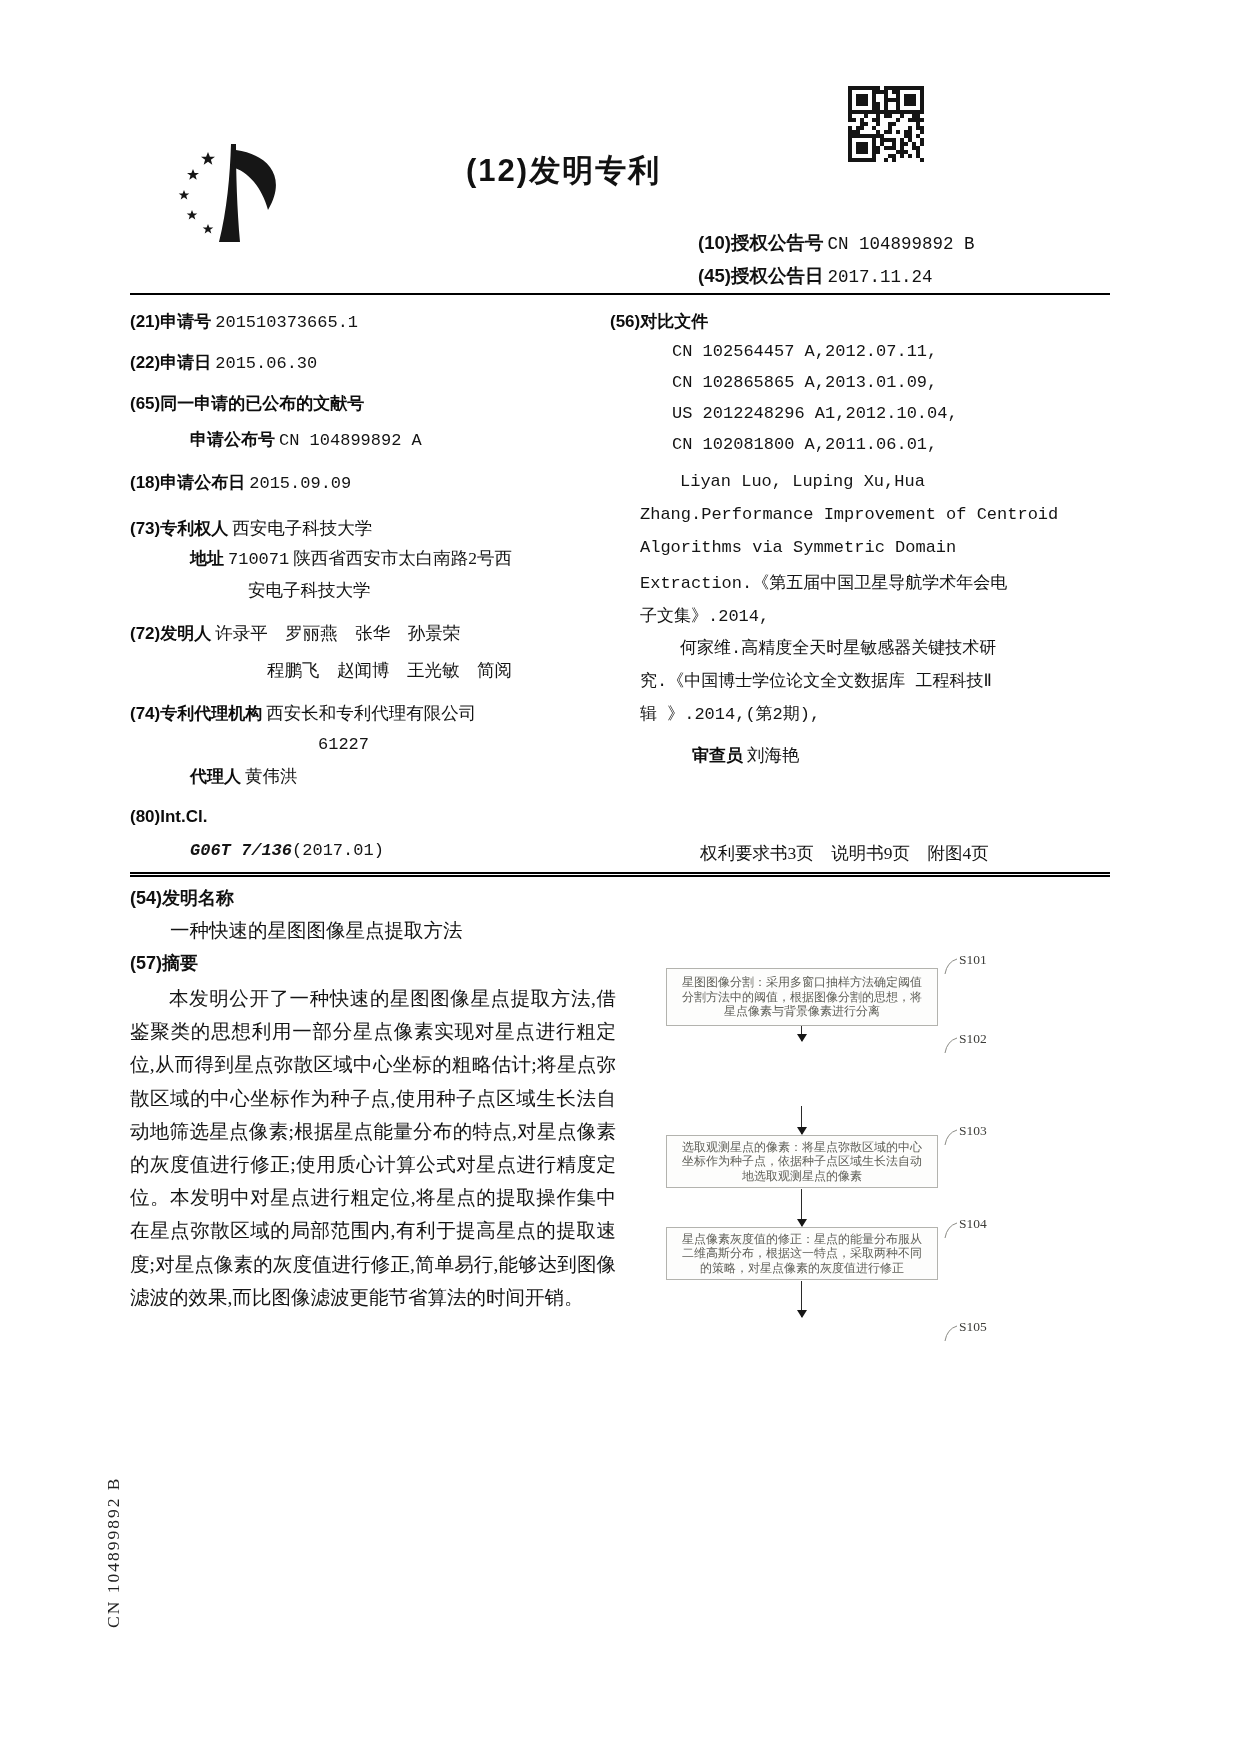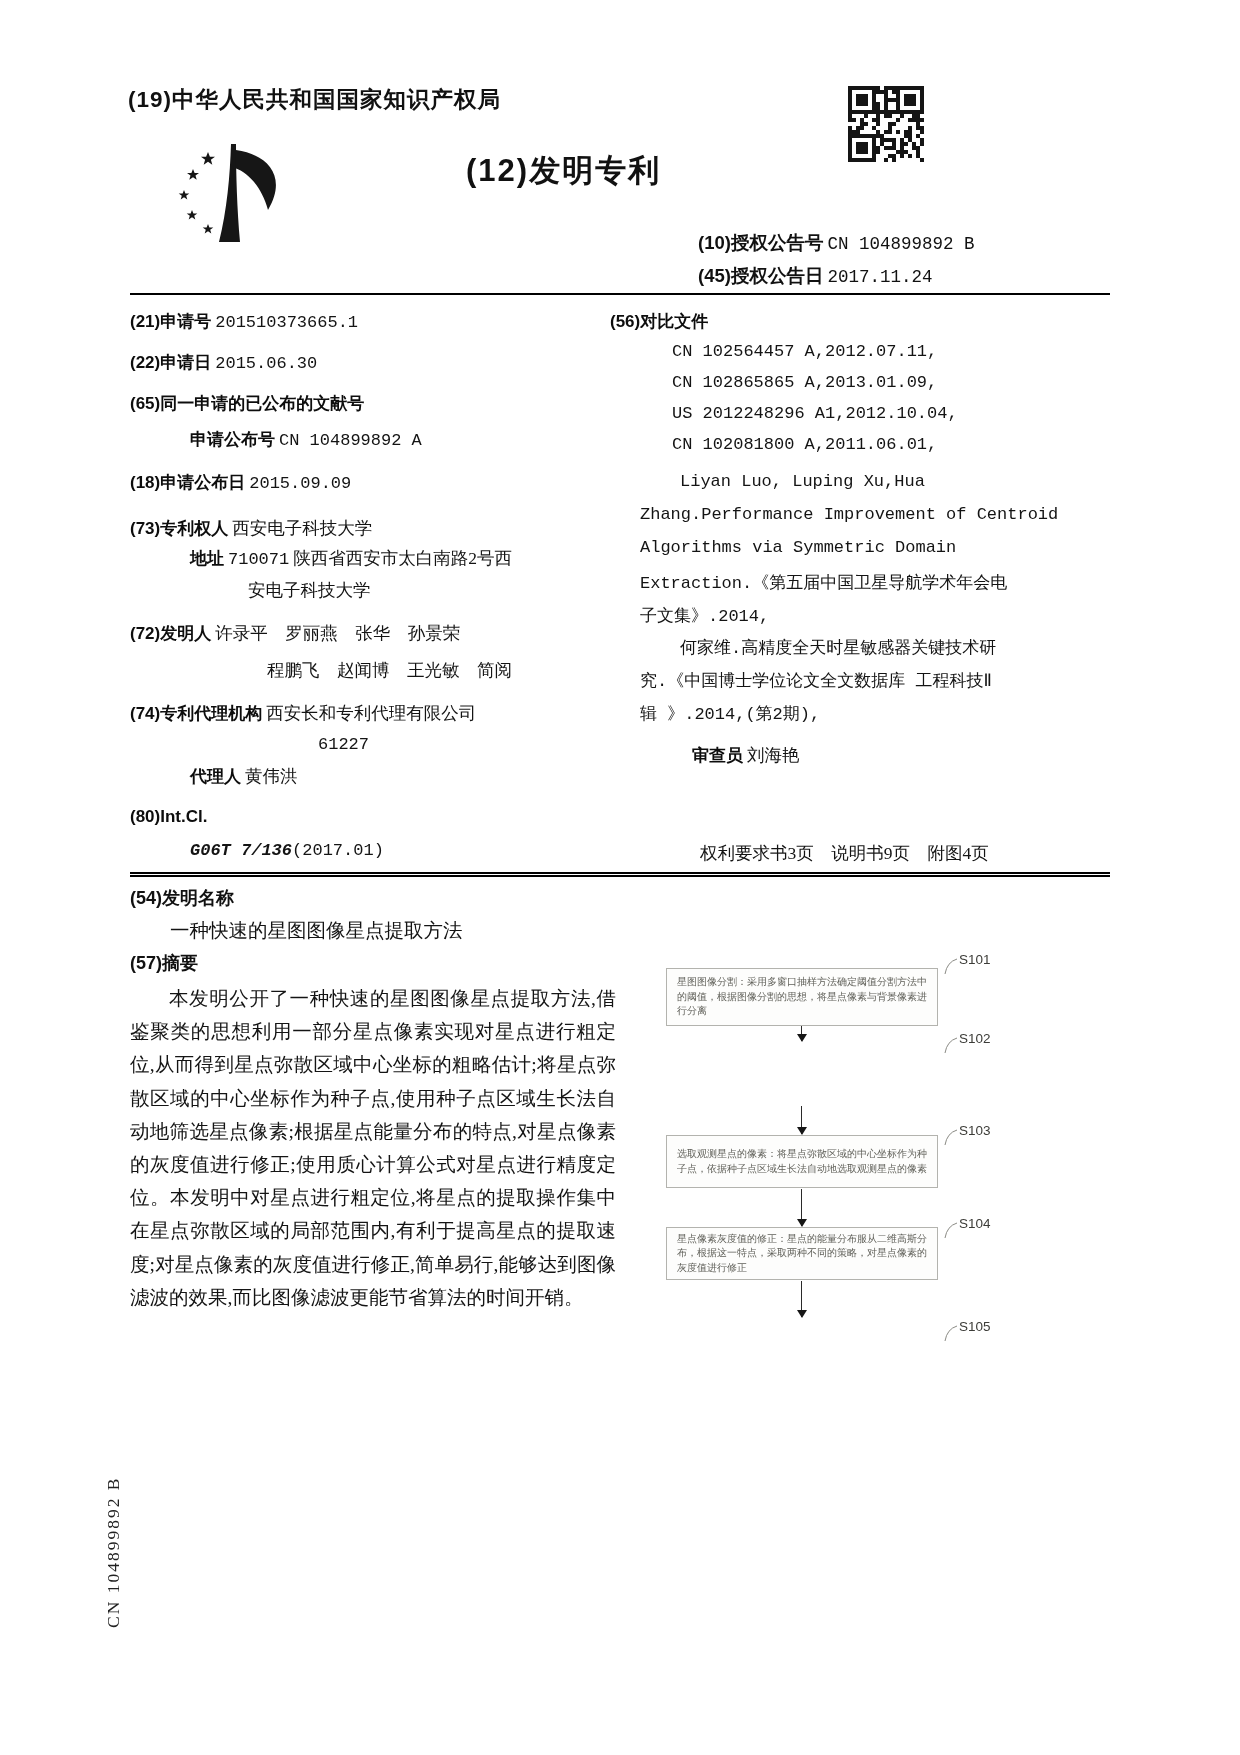--- a/index.html
+++ b/index.html
@@ -28,46 +28,45 @@
   
   .flow { position:absolute; left:598px; top:955px; width:560px; height:470px; }
   .fbox {
     position:absolute; left:68px; width:272px;
     border:1px solid #b3b3ae; background:#fdfdfc;
     display:flex; align-items:center; justify-content:center;
     padding:3px 10px;
   }
   .fbox span {
     font-family:"Liberation Sans","DejaVu Sans",sans-serif;
-    font-size:10px; line-height:14.5px; color:#5f5f58;
-    text-align:left; white-space:normal; display:block; width:100%;
+    font-size:12px; line-height:14.5px; color:#5f5f58;
+    text-align:center; white-space:normal; display:block; width:100%;
   }
   .farrow { position:absolute; left:203px; width:0; border-left:1.5px solid #2a2a2a; }
   .farrow i {
     position:absolute; bottom:-1px; left:-5.5px; width:0; height:0;
     border:5px solid transparent; border-top:8px solid #161616; border-bottom:none;
   }
   .s-label { position:absolute; left:346px; display:flex; align-items:flex-start; }
   .s-label svg { margin-top:6px; }
-  .s-label span { font-family:Liberation Sans, sans-serif; font-size:13.5px; color:#3c3c38; margin-left:2px; }
+  .s-label span { font-family:Liberation Serif, serif; font-size:13.5px; color:#3c3c38; margin-left:2px; }
   .vertical-id {
     position:absolute; left:103px; top:1628px;
     transform:rotate(-90deg); transform-origin:top left;
     font-family:"Liberation Serif","DejaVu Serif",serif; font-size:17.5px;
     letter-spacing:2px; color:#222; white-space:nowrap;
   }
   .qr { position:absolute; left:848px; top:86px; width:76px; height:76px; }
   .logo { position:absolute; left:168px; top:138px; }
 </style>
 </head>
 <body>
 
 <div class="page">
 
-  <div class="abs hdr19" style="left:128px; top:84px;">(19)中华人民共和国国家知识产权局</div>
 
   <svg class="logo" width="134" height="112" viewBox="0 0 134 112">
     <g fill="#161616">
       <path d="M63,6 C62,38 59,72 51,104 L72,104 C69,70 68,36 68,6 Z"></path>
       <path d="M68,12 C102,17 119,40 100,72 C94,50 81,35 67,30 Z"></path>
       <path id="lstar" d="M40,14 L41.9,18.8 47,18.8 L42.9,21.8 44.3,26.7 40,23.8 35.7,26.7 37.1,21.8 33,18.8 38.1,18.8 Z"></path>
       <path d="M25,31 L26.6,35 31,35 L27.5,37.6 28.7,41.8 25,39.3 21.3,41.8 22.5,37.6 19,35 23.4,35 Z"></path>
       <path d="M16,52 L17.4,55.5 21.3,55.5 L18.2,57.8 19.3,61.5 16,59.3 12.7,61.5 13.8,57.8 10.7,55.5 14.6,55.5 Z"></path>
       <path d="M24,72 L25.4,75.5 29.3,75.5 L26.2,77.8 27.3,81.5 24,79.3 20.7,81.5 21.8,77.8 18.7,75.5 22.6,75.5 Z"></path>
       <path d="M40,86 L41.4,89.5 45.3,89.5 L42.2,91.8 43.3,95.5 40,93.3 36.7,95.5 37.8,91.8 34.7,89.5 38.6,89.5 Z"></path>

